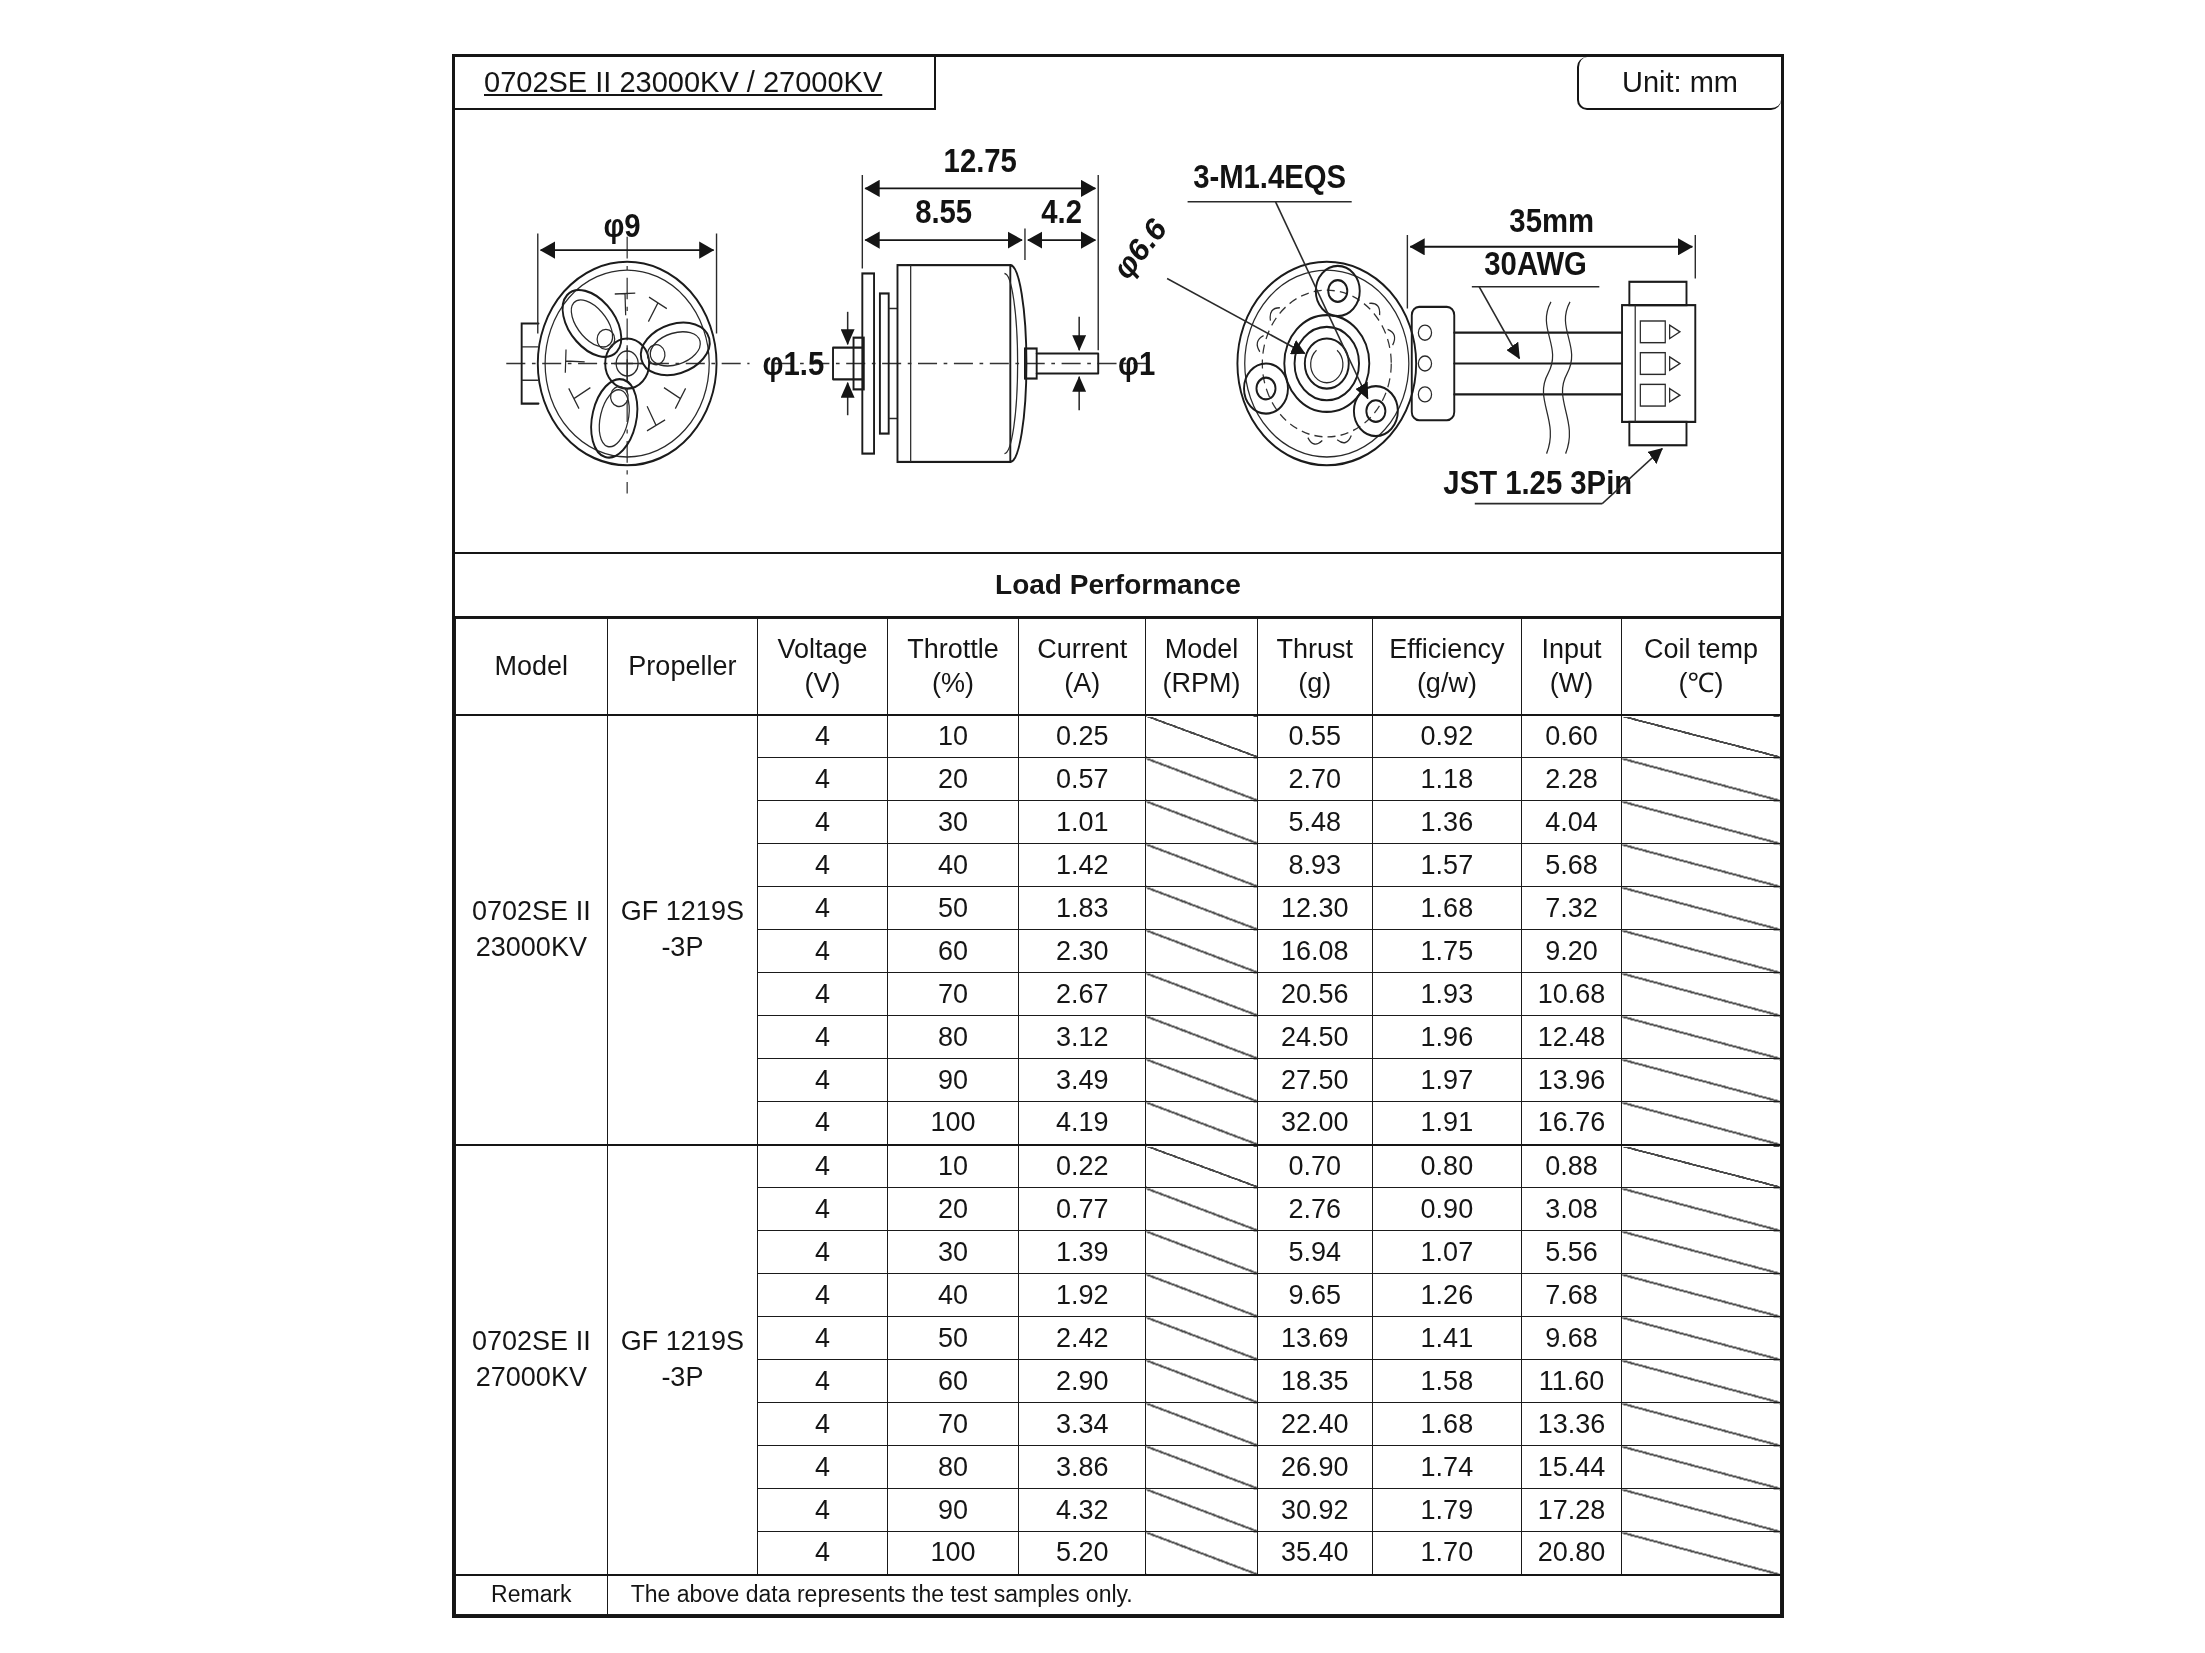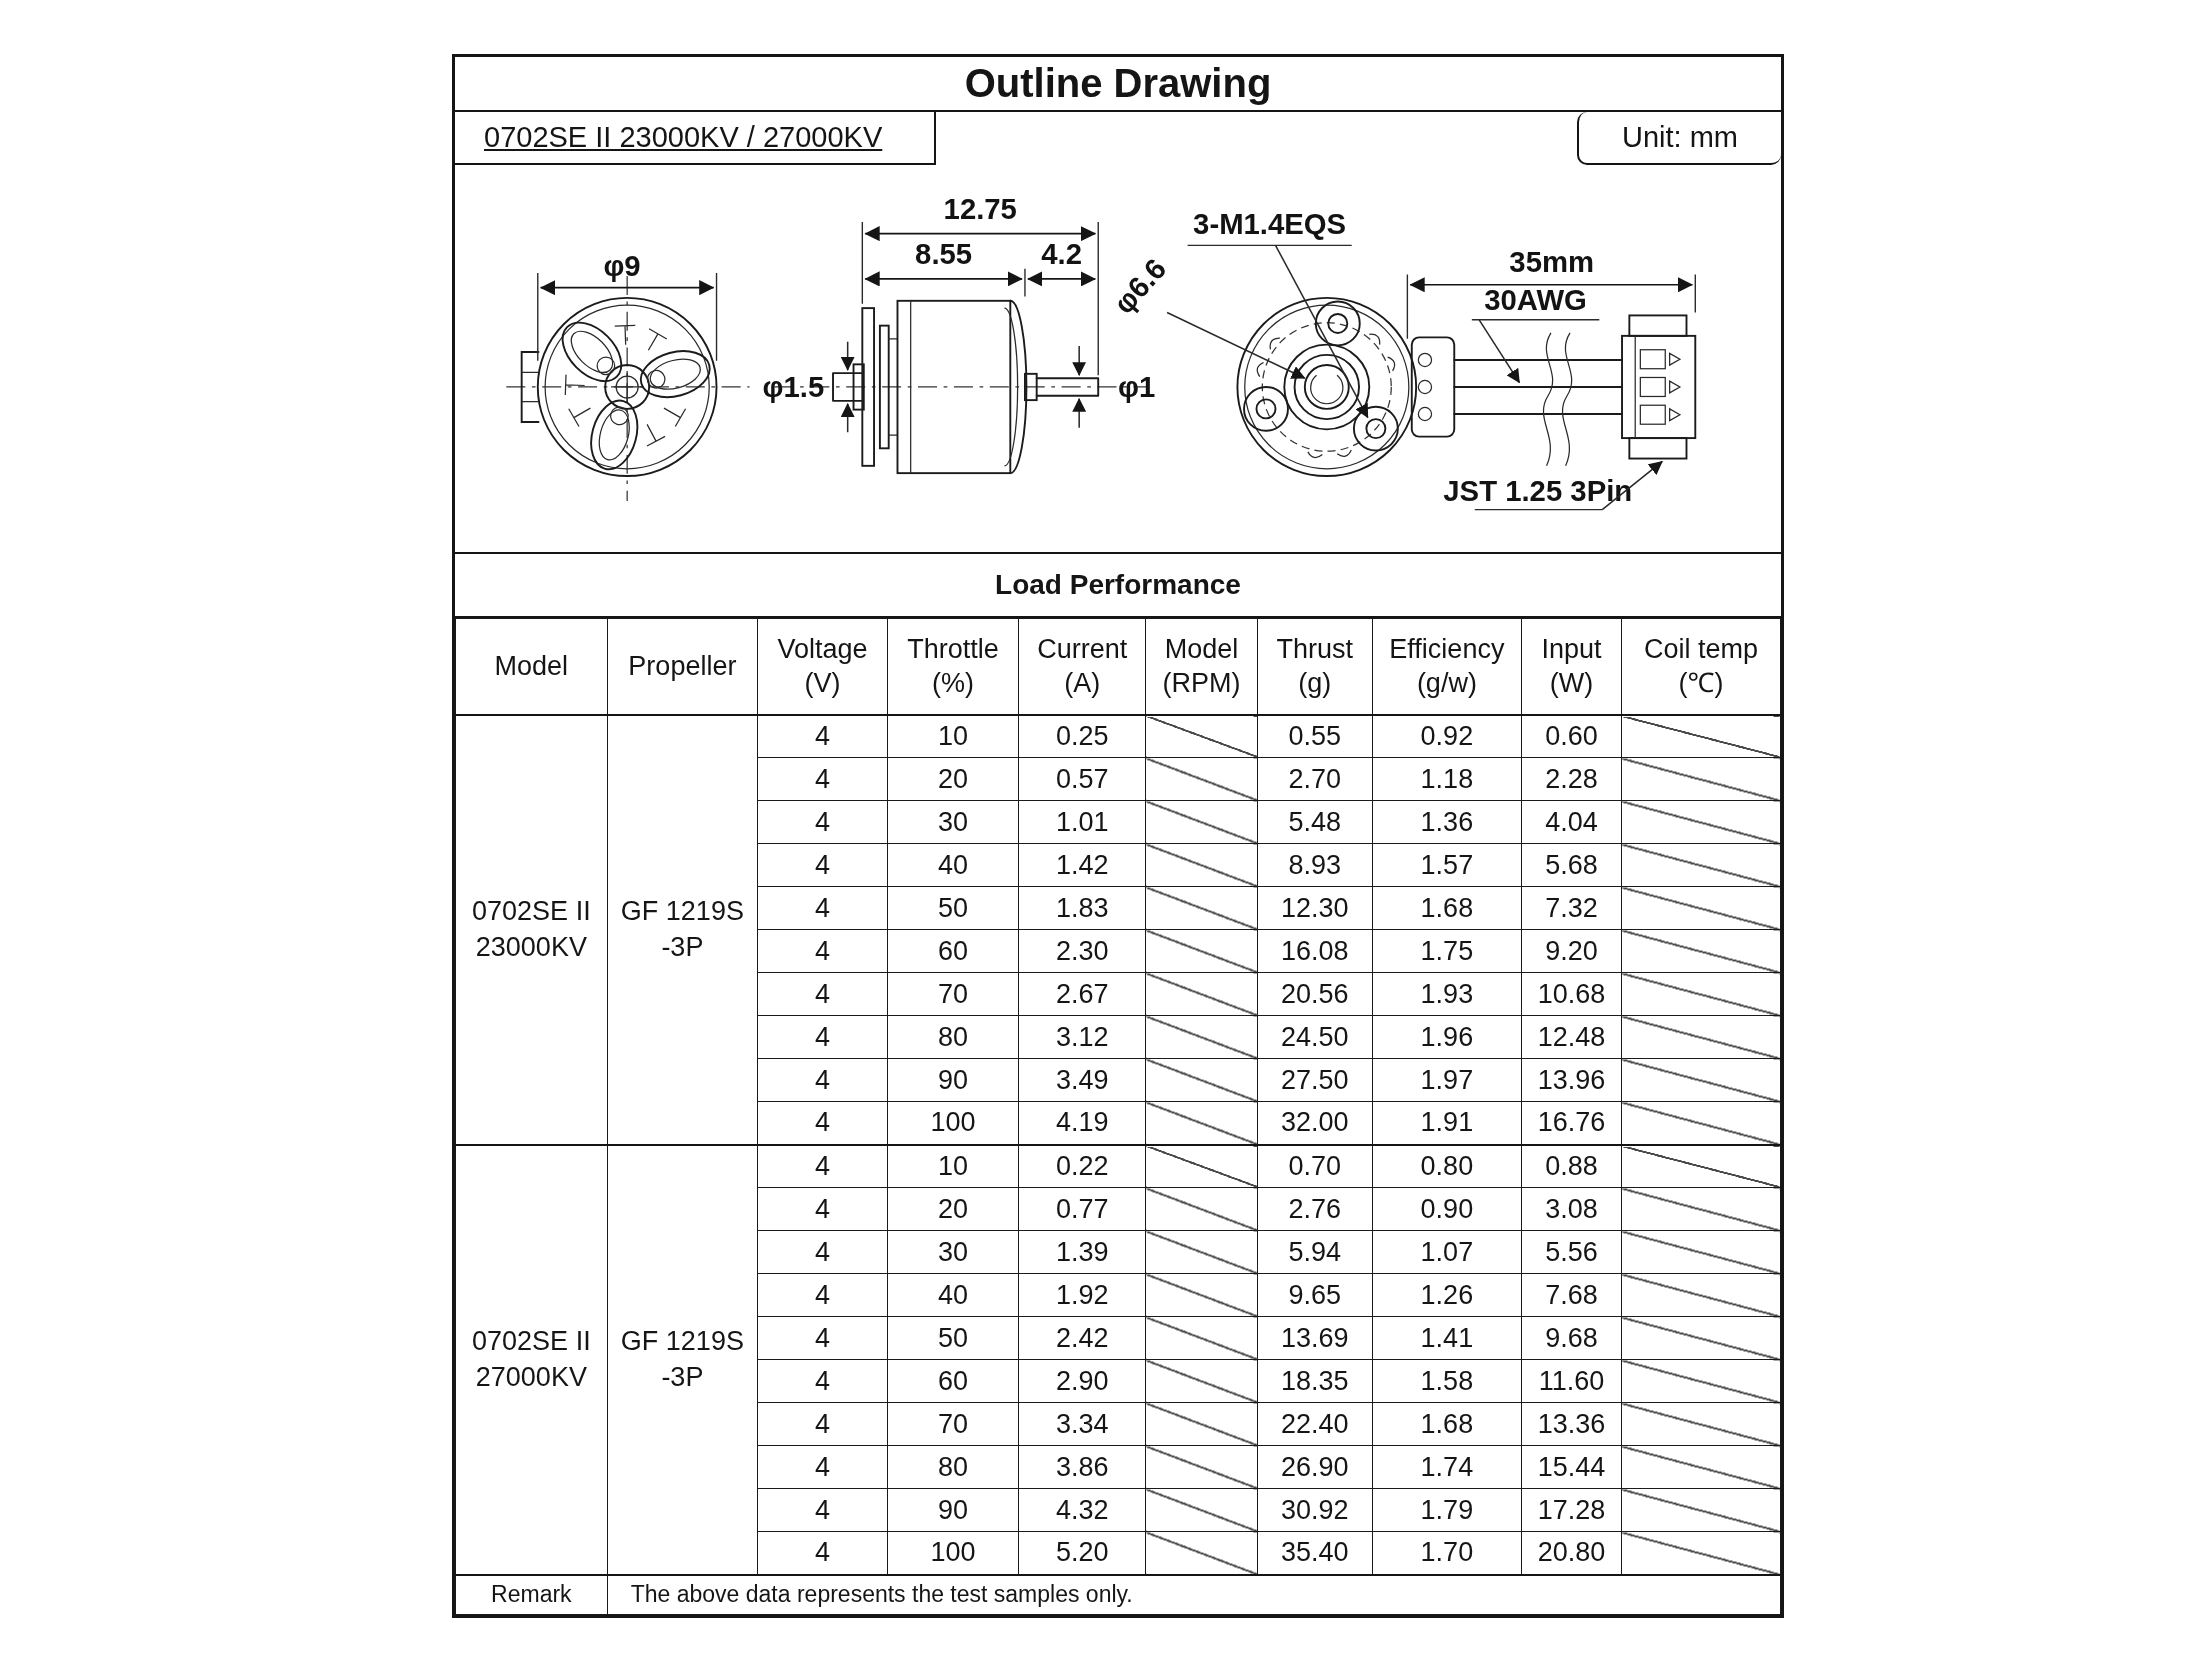--- a/index.html
+++ b/index.html
@@ -31,21 +31,20 @@
   .dim{stroke:#151515;stroke-width:2.3;fill:none;marker-start:url(#ah);marker-end:url(#ah);}
   .wit{stroke:#2a2a2a;stroke-width:1.9;fill:none;}
   .ldr{stroke:#2a2a2a;stroke-width:2.1;fill:none;marker-end:url(#ah);}
   .lbl{font-family:"Liberation Sans",sans-serif;font-size:40px;font-weight:600;fill:#131313;stroke:none;}
 </style>
 </head>
 <body>
 
 <div class="sheet">
 
-  <div class="title-row">Outline Drawing</div>
 
   <div class="sub-row">
     <div class="model-box">0702SE II 23000KV / 27000KV</div>
     <div class="unit-box">Unit: mm</div>
   </div>
 
   <div class="drawing-area">
     <svg viewBox="0 0 1810 530" preserveAspectRatio="none">
       <defs>
         <marker id="ah" viewBox="0 0 10 10" refX="9.5" refY="5" markerWidth="9" markerHeight="9" orient="auto-start-reverse">

